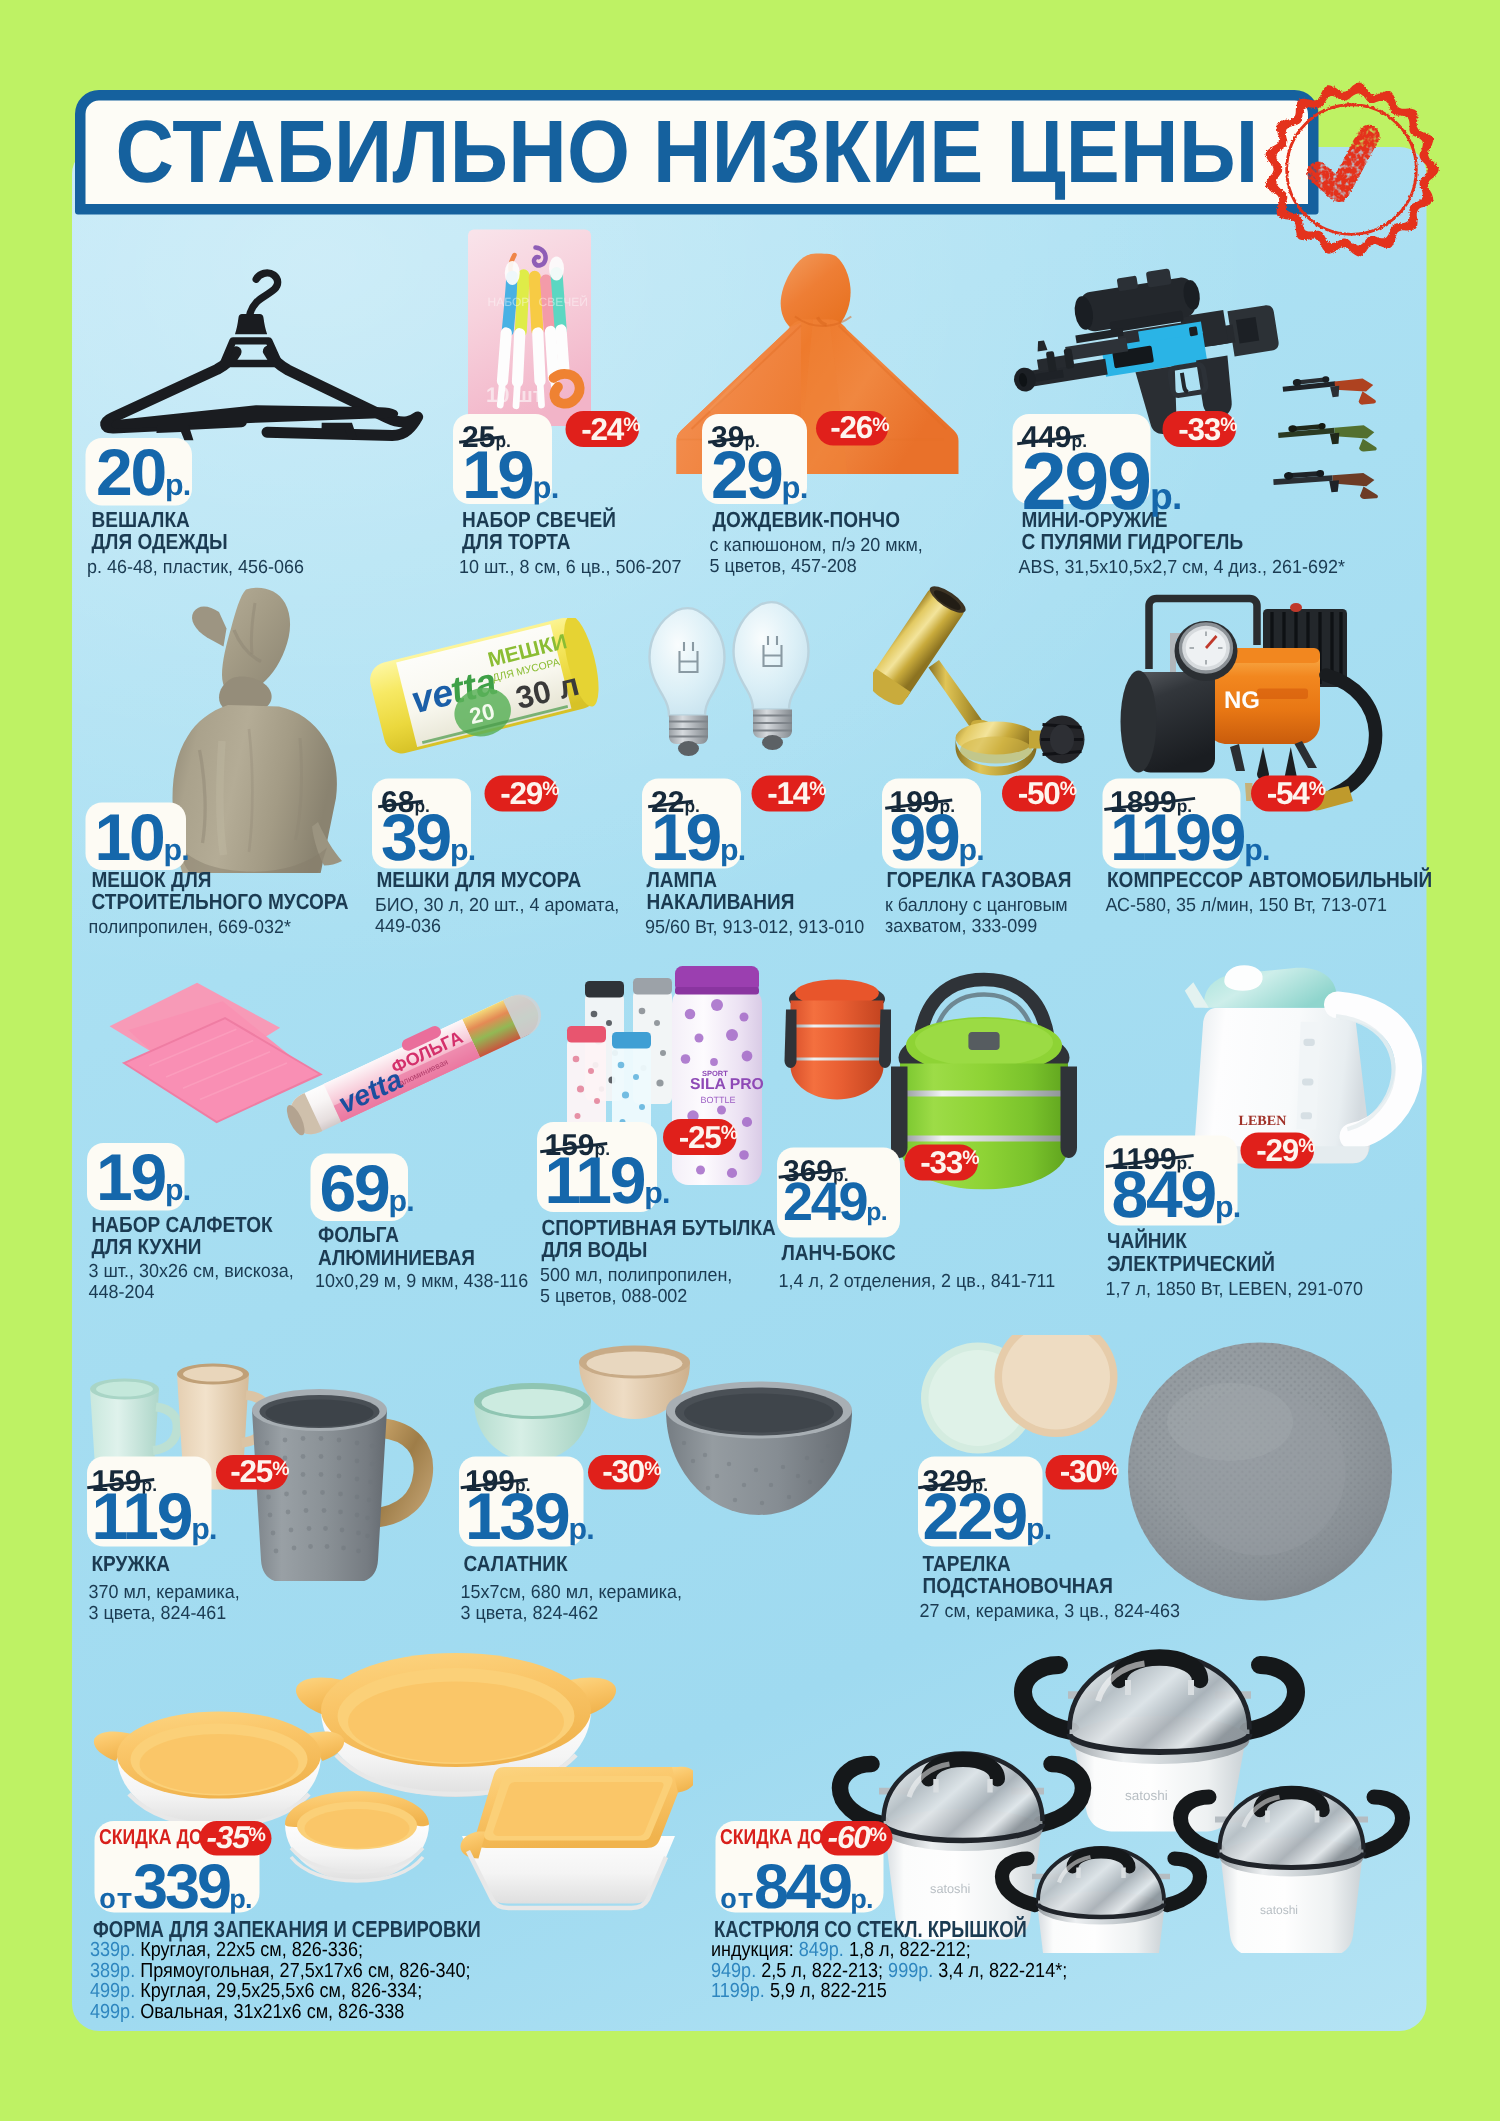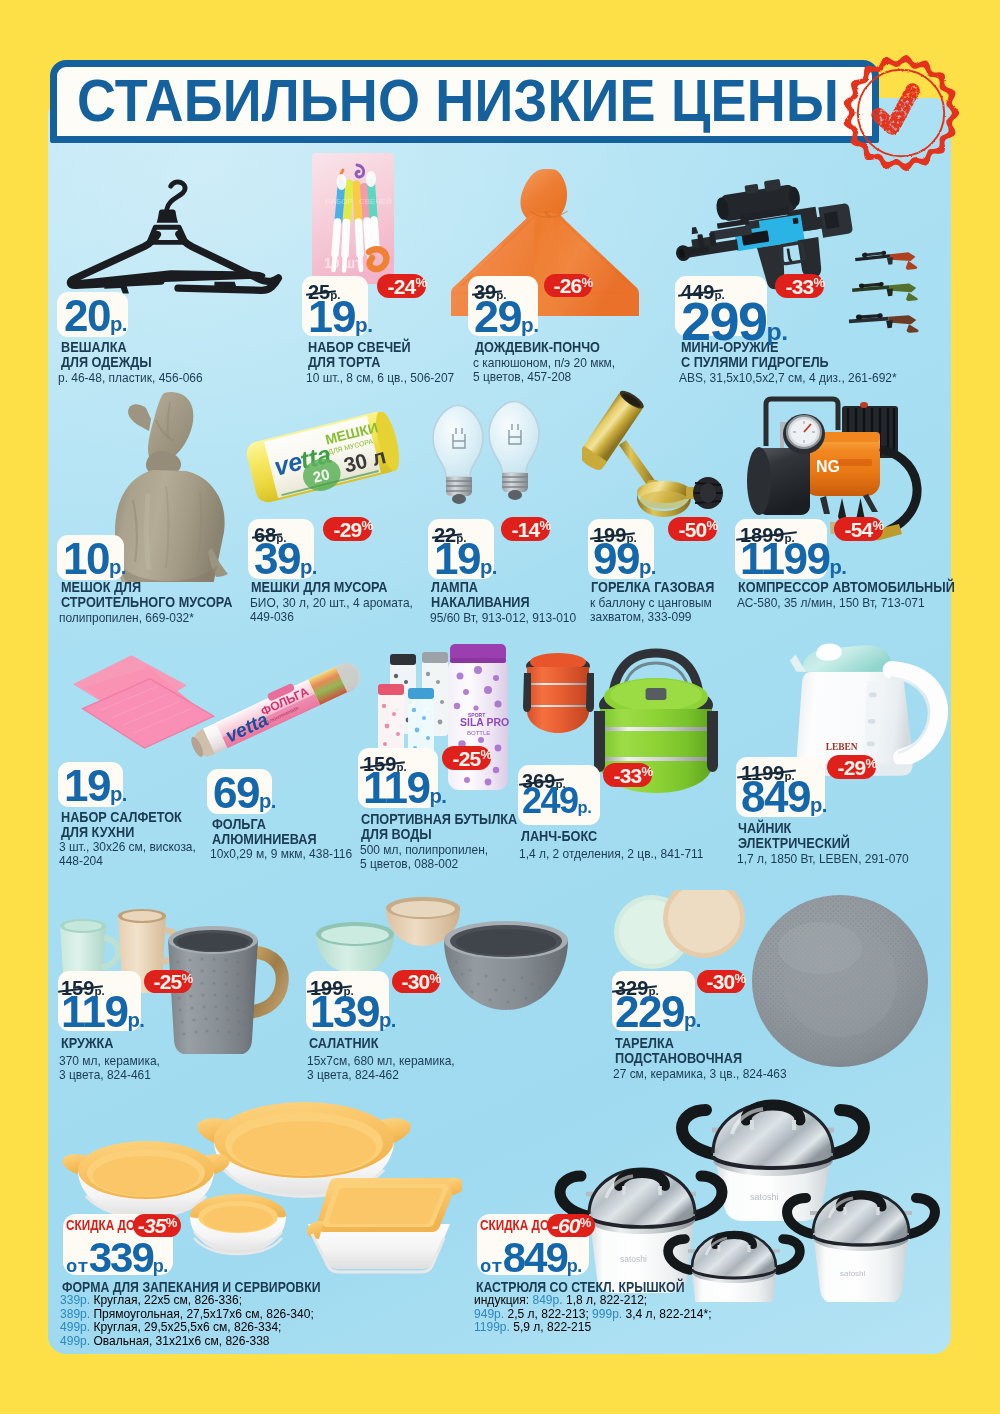--- a/index.html
+++ b/index.html
@@ -1,19 +1,19 @@
 <!DOCTYPE html>
 <html><head>
 <meta charset="utf-8">
 <title>СТАБИЛЬНО НИЗКИЕ ЦЕНЫ</title>
 <style>
   html,body{margin:0;padding:0;}
   body{width:1000px;height:1414px;background:#ffffff;
        font-family:"Liberation Sans",sans-serif;overflow:hidden;}
-  #page{position:relative;width:1000px;height:1414px;background:#fde047;}
+  #page{position:relative;width:1000px;height:1414px;background:#bef264;}
 
   
   #panel{position:absolute;left:48px;top:98px;width:903px;height:1256px;
          background:linear-gradient(155deg,#b9e5f5 0%,#ade1f3 22%,#a5ddf1 50%,#9fdaf0 75%,#b4e3f4 100%);
          border-radius:18px;overflow:hidden;}
   #panel .sheen{position:absolute;left:0;top:0;right:0;bottom:0;
          background:radial-gradient(130% 70% at 18% 6%, rgba(255,255,255,.34), rgba(255,255,255,0) 55%);}
 
   
   #header{position:absolute;left:50px;top:60px;width:829px;height:83px;

